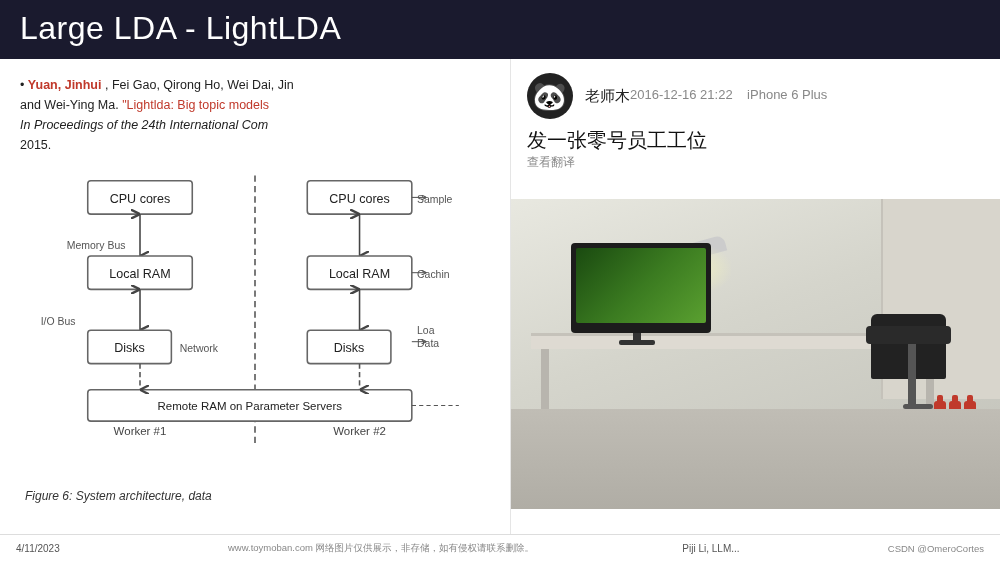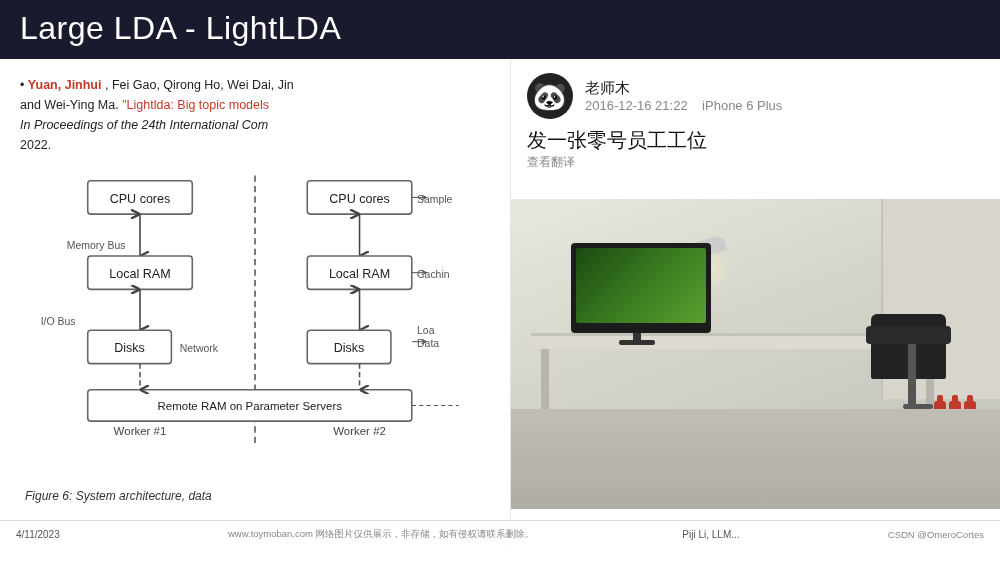--- a/index.html
+++ b/index.html
@@ -70,21 +70,21 @@
       font-size: 12px;
       color: #333;
       text-align: left;
       margin-top: 6px;
       font-style: italic;
     }
 
     
     .footer {
       position: absolute;
-      bottom: 14px;
+      bottom: 0;
       left: 0;
       width: 100%;
       background: #fff;
       border-top: 1px solid #ddd;
       padding: 3px 16px;
       display: flex;
       justify-content: space-between;
       align-items: center;
       font-size: 10px;
       color: #555;
@@ -130,21 +130,21 @@
       justify-content: center;
       font-size: 22px;
       overflow: hidden;
       flex-shrink: 0;
     }
     .avatar-emoji {
       font-size: 28px;
     }
     .user-info {
       display: flex;
-      flex-direction: column;
+      flex-direction: row;
       justify-content: flex-end;
     }
     .username {
       font-size: 15px;
       font-weight: 500;
       color: #222;
     }
     .post-meta {
       font-size: 13px;
       color: #888;
@@ -221,21 +221,21 @@
 
     <div class="reference">
       <span>• </span>
       <span class="author-bold">Yuan, Jinhui</span>
       <span>, Fei Gao, Qirong Ho, Wei Dai, Jin</span><br>
       <span>and Wei-Ying Ma.</span>
       <a class="title-link">
         <span>"Lightlda: Big topic models</span>
       </a><br>
       <span class="italic">In Proceedings of the 24th International Com</span><br>
-      <span>2022.</span>
+      <span>2015.</span>
     </div>
 
     <div class="diagram-container">
       <svg viewBox="0 0 440 300" xmlns="http://www.w3.org/2000/svg" class="diagram-svg">
 
         <line x1="220" y1="10" x2="220" y2="270" stroke="#555" stroke-width="1.5" stroke-dasharray="6,4"></line>
 
         <rect x="60" y="15" width="100" height="32" fill="white" stroke="#666" stroke-width="1.5" rx="3"></rect>
         <text x="110" y="36" text-anchor="middle" font-size="12" fill="#222">CPU cores</text>
 

